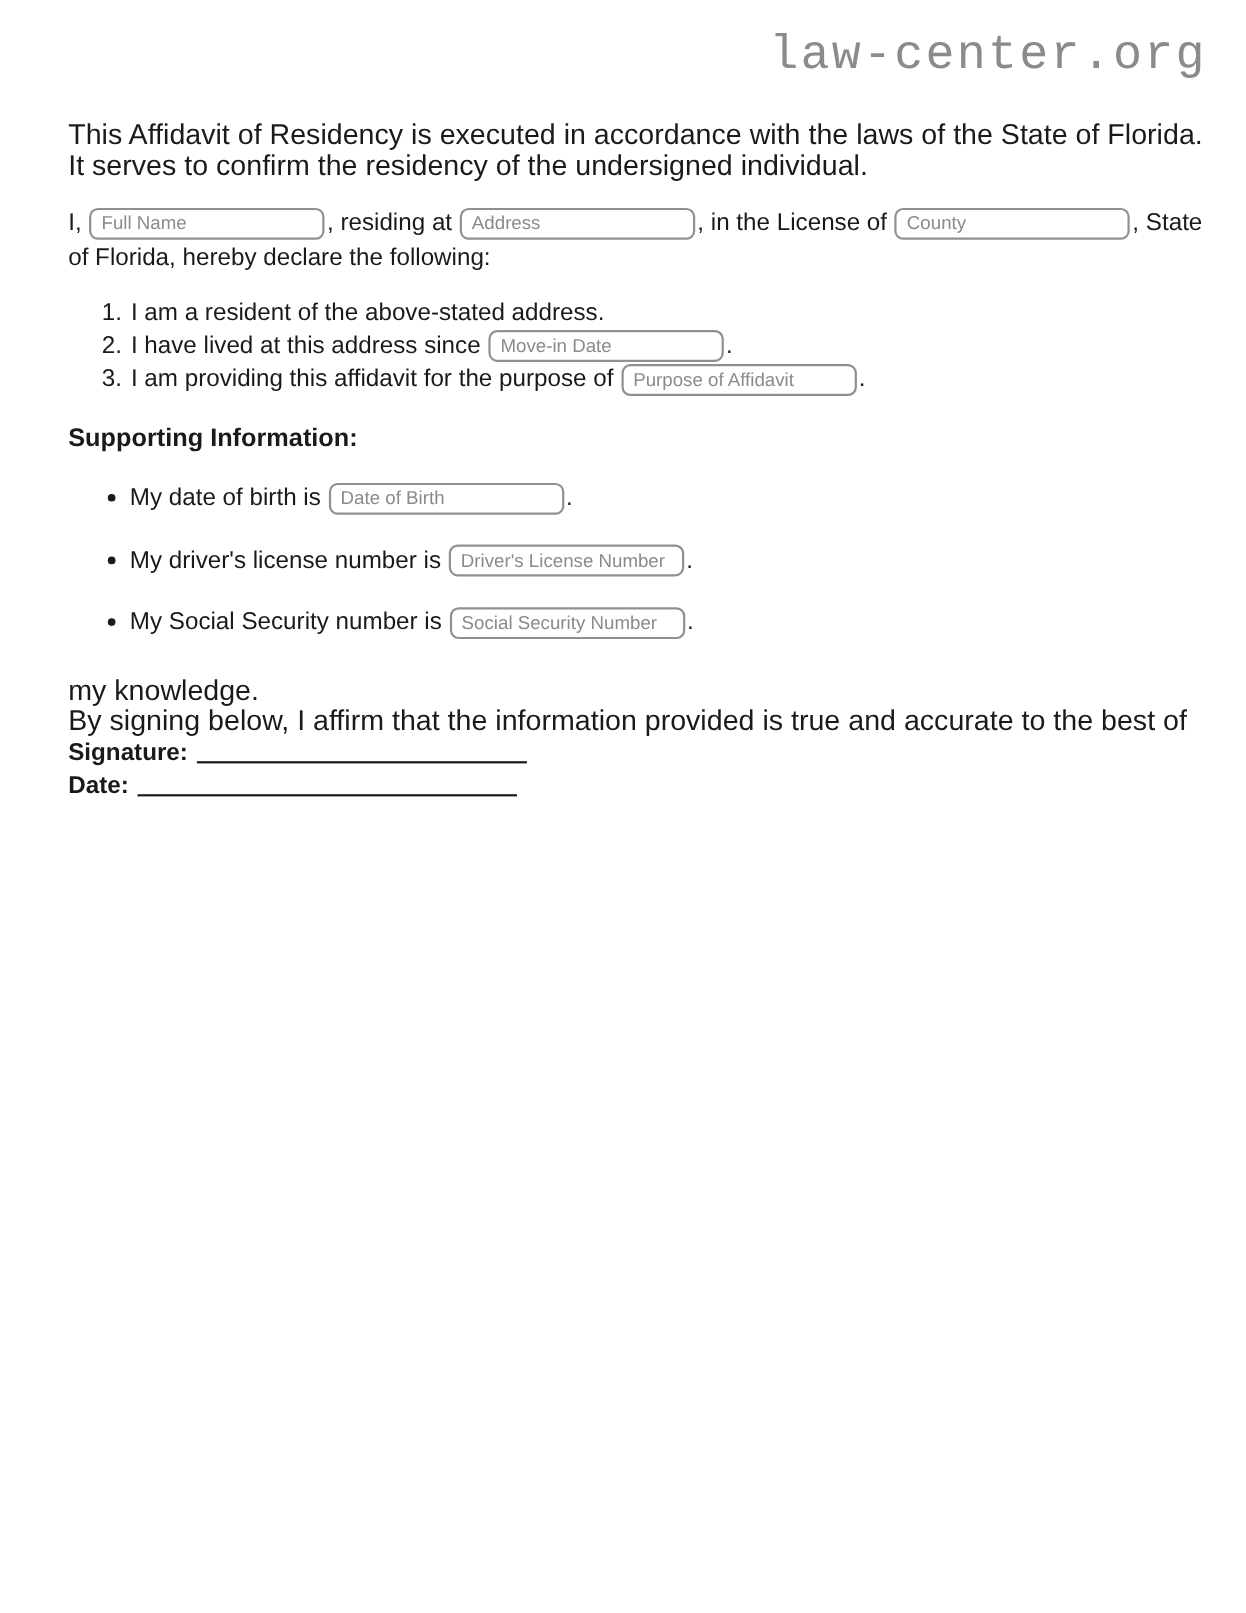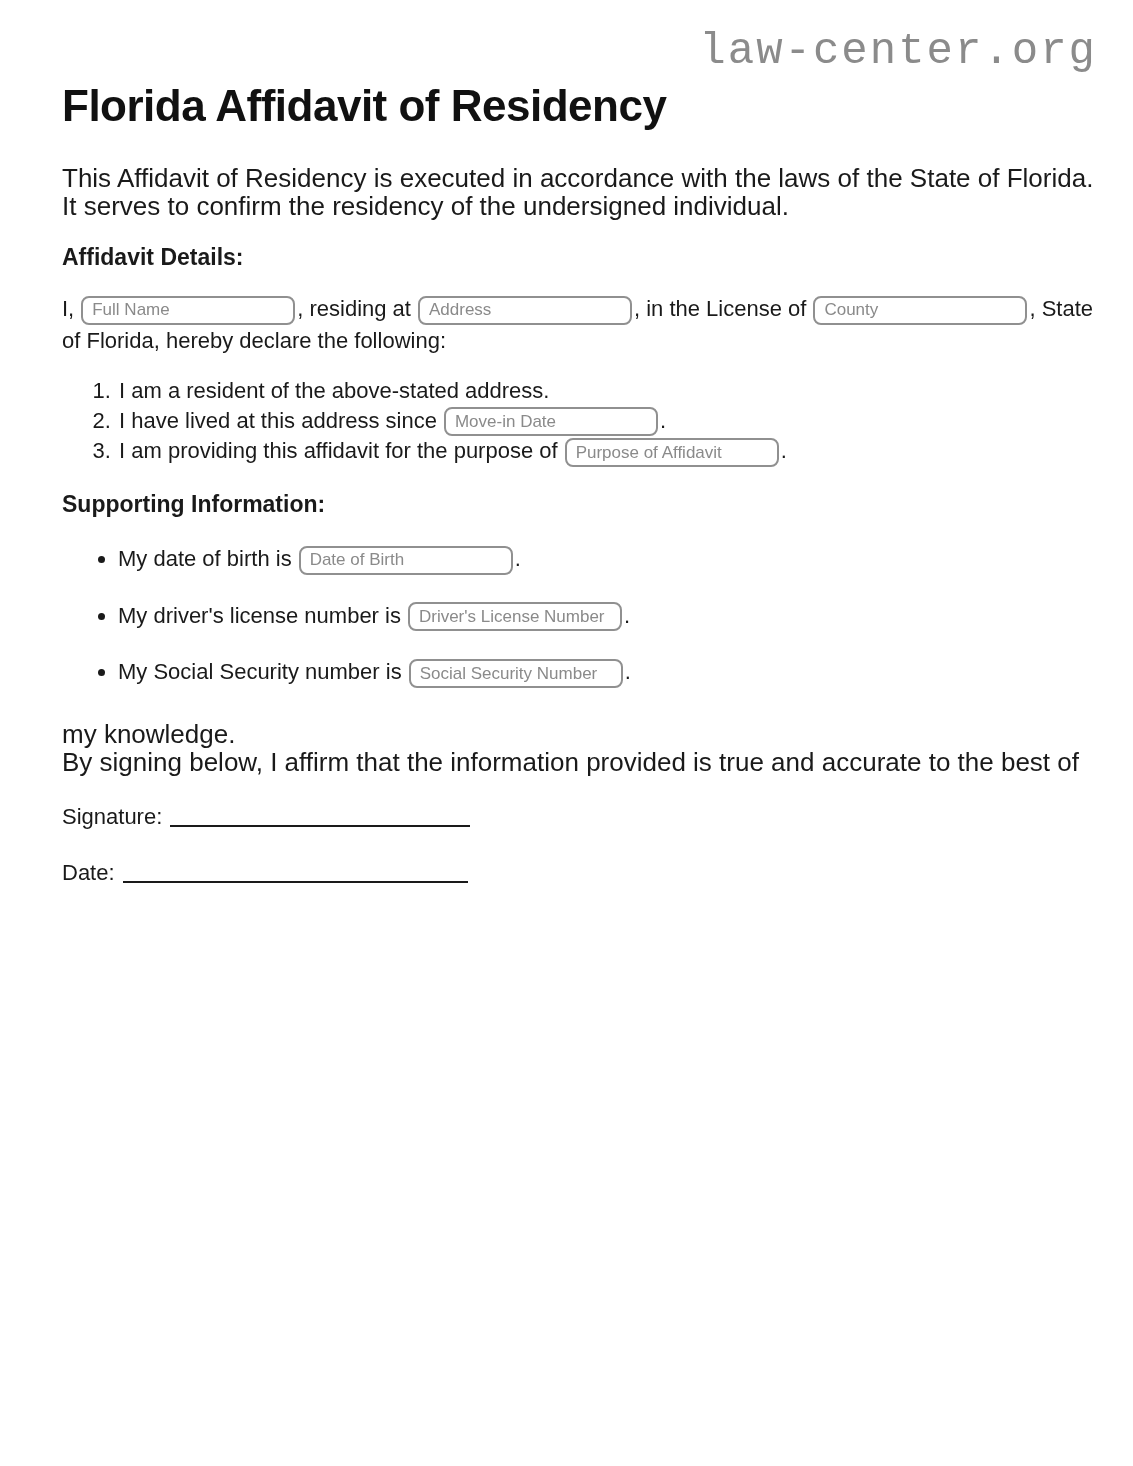--- a/index.html
+++ b/index.html
@@ -51,47 +51,45 @@
   }
   input.fld::placeholder { color: var(--placeholder-gray, #8a8a8a); opacity: 1; }
   .pre-gap { margin-right: 5px; }
 
   ol.decl-list { margin: 20px 0 0 0; padding-left: 55px; font-size: 22px; }
   ol.decl-list li { line-height: 30px; padding-left: 2px; }
 
   ul.supp-list { margin: 20px 0 0 0; padding-left: 56px; font-size: 22px; }
   ul.supp-list li { line-height: 31px; margin-top: 25px; }
 
-  .sig-row { margin-top: 26px; font-size: 22px; line-height: 30px; }
+  .sig-row { font-size: 22px; line-height: 30px; font-weight: bold; }
   .sig-row:first-of-type { margin-top: 26px; }
   .uline {
     display: inline-block;
     border-bottom: 2px solid #1a1a1a;
     height: 20px;
     transform: translateY(3px);
     margin-left: 8px;
   }
   .uline.sig  { width: 300px; }
   .uline.date { width: 345px; }
 </style>
 </head>
 <body>
 
 <div class="page">
 
   <div class="logo">law-center.org</div>
 
-  <h1 class="title">Florida Affidavit of Residency</h1>
 
   <p class="body-par">
     <span class="ln">This Affidavit of Residency is executed in accordance with the laws of the State of Florida.</span>
     <span class="ln">It serves to confirm the residency of the undersigned individual.</span>
   </p>
 
-  <h2 class="sec-heading">Affidavit Details:</h2>
 
   <p class="sentence">
     <span class="pre-gap">I,</span><input class="fld" type="text" placeholder="Full Name" style=""><span class="pre-gap">, residing at</span><input class="fld" type="text" placeholder="Address" style=""><span class="pre-gap">, in the License of</span><input class="fld" type="text" placeholder="County" style=""><span>, State of Florida, hereby declare the following:</span>
   </p>
 
   <ol class="decl-list">
     <li><span>I am a resident of the above-stated address.</span></li>
     <li><span class="pre-gap">I have lived at this address since</span><input class="fld" type="text" placeholder="Move-in Date" style=""><span>.</span></li>
     <li><span class="pre-gap">I am providing this affidavit for the purpose of</span><input class="fld" type="text" placeholder="Purpose of Affidavit" style=""><span>.</span></li>
   </ol>

